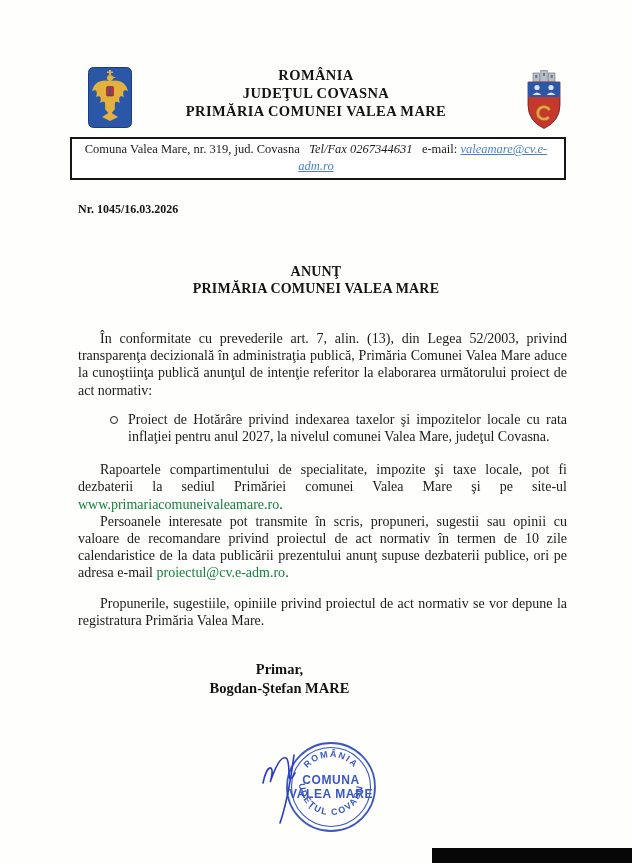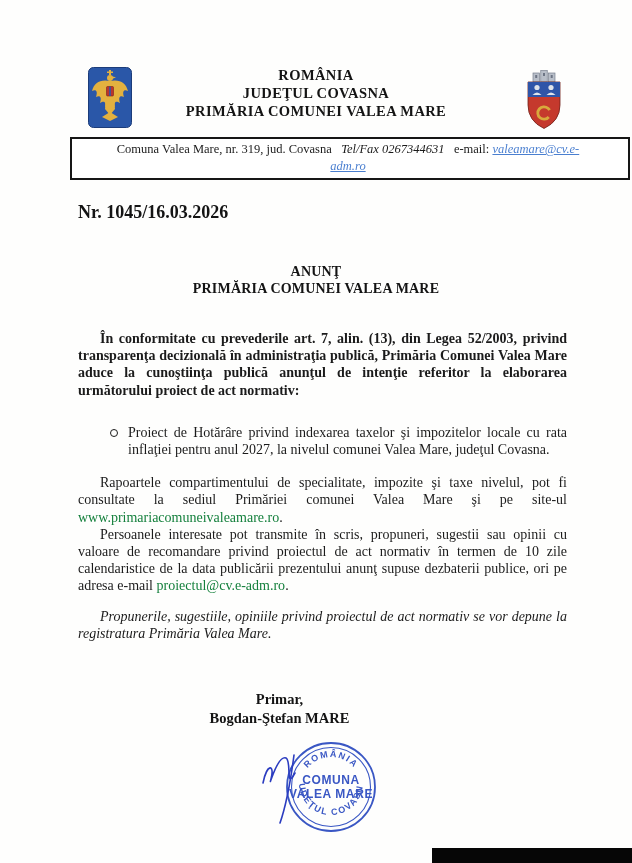--- a/index.html
+++ b/index.html
@@ -10,52 +10,52 @@
   
   .header-text{
     position:absolute;top:66px;left:0;width:632px;text-align:center;
     font-weight:bold;font-size:14.5px;line-height:18px;letter-spacing:.4px;color:#141414;
   }
   .emblem{position:absolute;}
   .emblem-left{top:67px;left:88px;width:44px;height:61px;}
   .emblem-right{top:69px;left:522px;width:44px;height:62px;}
   
   .address-box{
-    position:absolute;top:137px;left:70px;width:560px;box-sizing:border-box;
+    position:absolute;top:137px;left:70px;width:496px;box-sizing:border-box;
     border:2px solid #161616;padding:2px 8px 3px 4px;text-align:center;
     font-size:12.5px;line-height:17px;color:#1a1a1a;background:#fff;
   }
   .address-box .telfax{font-style:italic;}
   .address-box a{color:#4a7fd0;font-style:italic;text-decoration:underline;}
   
-  .ref-number{position:absolute;top:202px;left:78px;font-weight:bold;font-size:18px;color:#141414;}
+  .ref-number{position:absolute;top:202px;left:78px;font-weight:bold;font-size:12px;color:#141414;}
   
   .doc-title{
     position:absolute;top:264px;left:0;width:632px;text-align:center;
     font-weight:bold;font-size:14px;line-height:16.5px;color:#141414;letter-spacing:.2px;
   }
   
   .body-text{
     position:absolute;top:330px;left:78px;width:489px;
     font-size:14px;line-height:17.2px;text-align:justify;color:#1b1b1b;
   }
   .body-text p{margin:0;text-indent:22px;}
-  .body-text p.sp-after{margin-bottom:25px;font-weight:bold;}
-  .body-text p.sp-before{margin-top:13px;font-style:italic;}
+  .body-text p.sp-after{margin-bottom:12px;}
+  .body-text p.sp-before{margin-top:13px;}
   .bullet-item{
     position:relative;margin:0 0 16px 30px;padding-left:20px;text-align:justify;
   }
   .bullet-marker{
     position:absolute;left:2px;top:5px;width:6px;height:6px;border:1.3px solid #1b1b1b;
     border-radius:50%;display:inline-block;
   }
   a.body-link{color:#15803d;text-decoration:none;}
   
   .signature{
-    position:absolute;top:690px;left:0;width:559px;text-align:center;
+    position:absolute;top:660px;left:0;width:559px;text-align:center;
     font-weight:bold;font-size:14.5px;line-height:18.5px;color:#141414;
   }
   
   .stamp{position:absolute;top:733px;left:243px;width:175px;height:110px;}
   .stamp-ring-text{font-family:"Liberation Sans", sans-serif;font-weight:bold;
     font-size:9px;letter-spacing:1.6px;fill:#3a57c4;}
   .stamp-center-text{font-family:"Liberation Sans", sans-serif;font-weight:bold;
     font-size:12px;letter-spacing:.6px;fill:#3a57c4;}
   
   .scan-bar{position:absolute;left:432px;top:848px;width:200px;height:15px;background:#060606;}
@@ -115,21 +115,21 @@
   </div>
 
   <div class="body-text">
     <p class="sp-after">În conformitate cu prevederile art. 7, alin. (13), din Legea 52/2003, privind transparenţa decizională în administraţia publică, Primăria Comunei Valea Mare aduce la cunoştiinţa publică anunţul de intenţie referitor la elaborarea următorului proiect de act normativ:</p>
 
     <div class="bullet-item">
       <span class="bullet-marker"></span>
       <span>Proiect de Hotărâre privind indexarea taxelor şi impozitelor locale cu rata inflaţiei pentru anul 2027, la nivelul comunei Valea Mare, judeţul Covasna.</span>
     </div>
 
-    <p><span>Rapoartele compartimentului de specialitate, impozite şi taxe nivelul, pot fi consultate la sediul Primăriei comunei Valea Mare şi pe site-ul </span><a class="body-link" href="#">www.primariacomuneivaleamare.ro</a><span>.</span></p>
+    <p><span>Rapoartele compartimentului de specialitate, impozite şi taxe locale, pot fi dezbaterii la sediul Primăriei comunei Valea Mare şi pe site-ul </span><a class="body-link" href="#">www.primariacomuneivaleamare.ro</a><span>.</span></p>
 
     <p><span>Persoanele interesate  pot transmite în scris, propuneri, sugestii sau opinii cu valoare de recomandare privind proiectul de act normativ în termen de 10 zile calendaristice de la data publicării prezentului anunţ supuse dezbaterii publice, ori pe adresa e-mail </span><a class="body-link" href="#">proiectul@cv.e-adm.ro</a><span>.</span></p>
 
     <p class="sp-before">Propunerile, sugestiile, opiniile privind proiectul de act normativ se vor depune la registratura Primăria Valea Mare.</p>
   </div>
 
   <div class="signature">
     <div>Primar,</div>
     <div>Bogdan-Ştefan MARE</div>
   </div>

